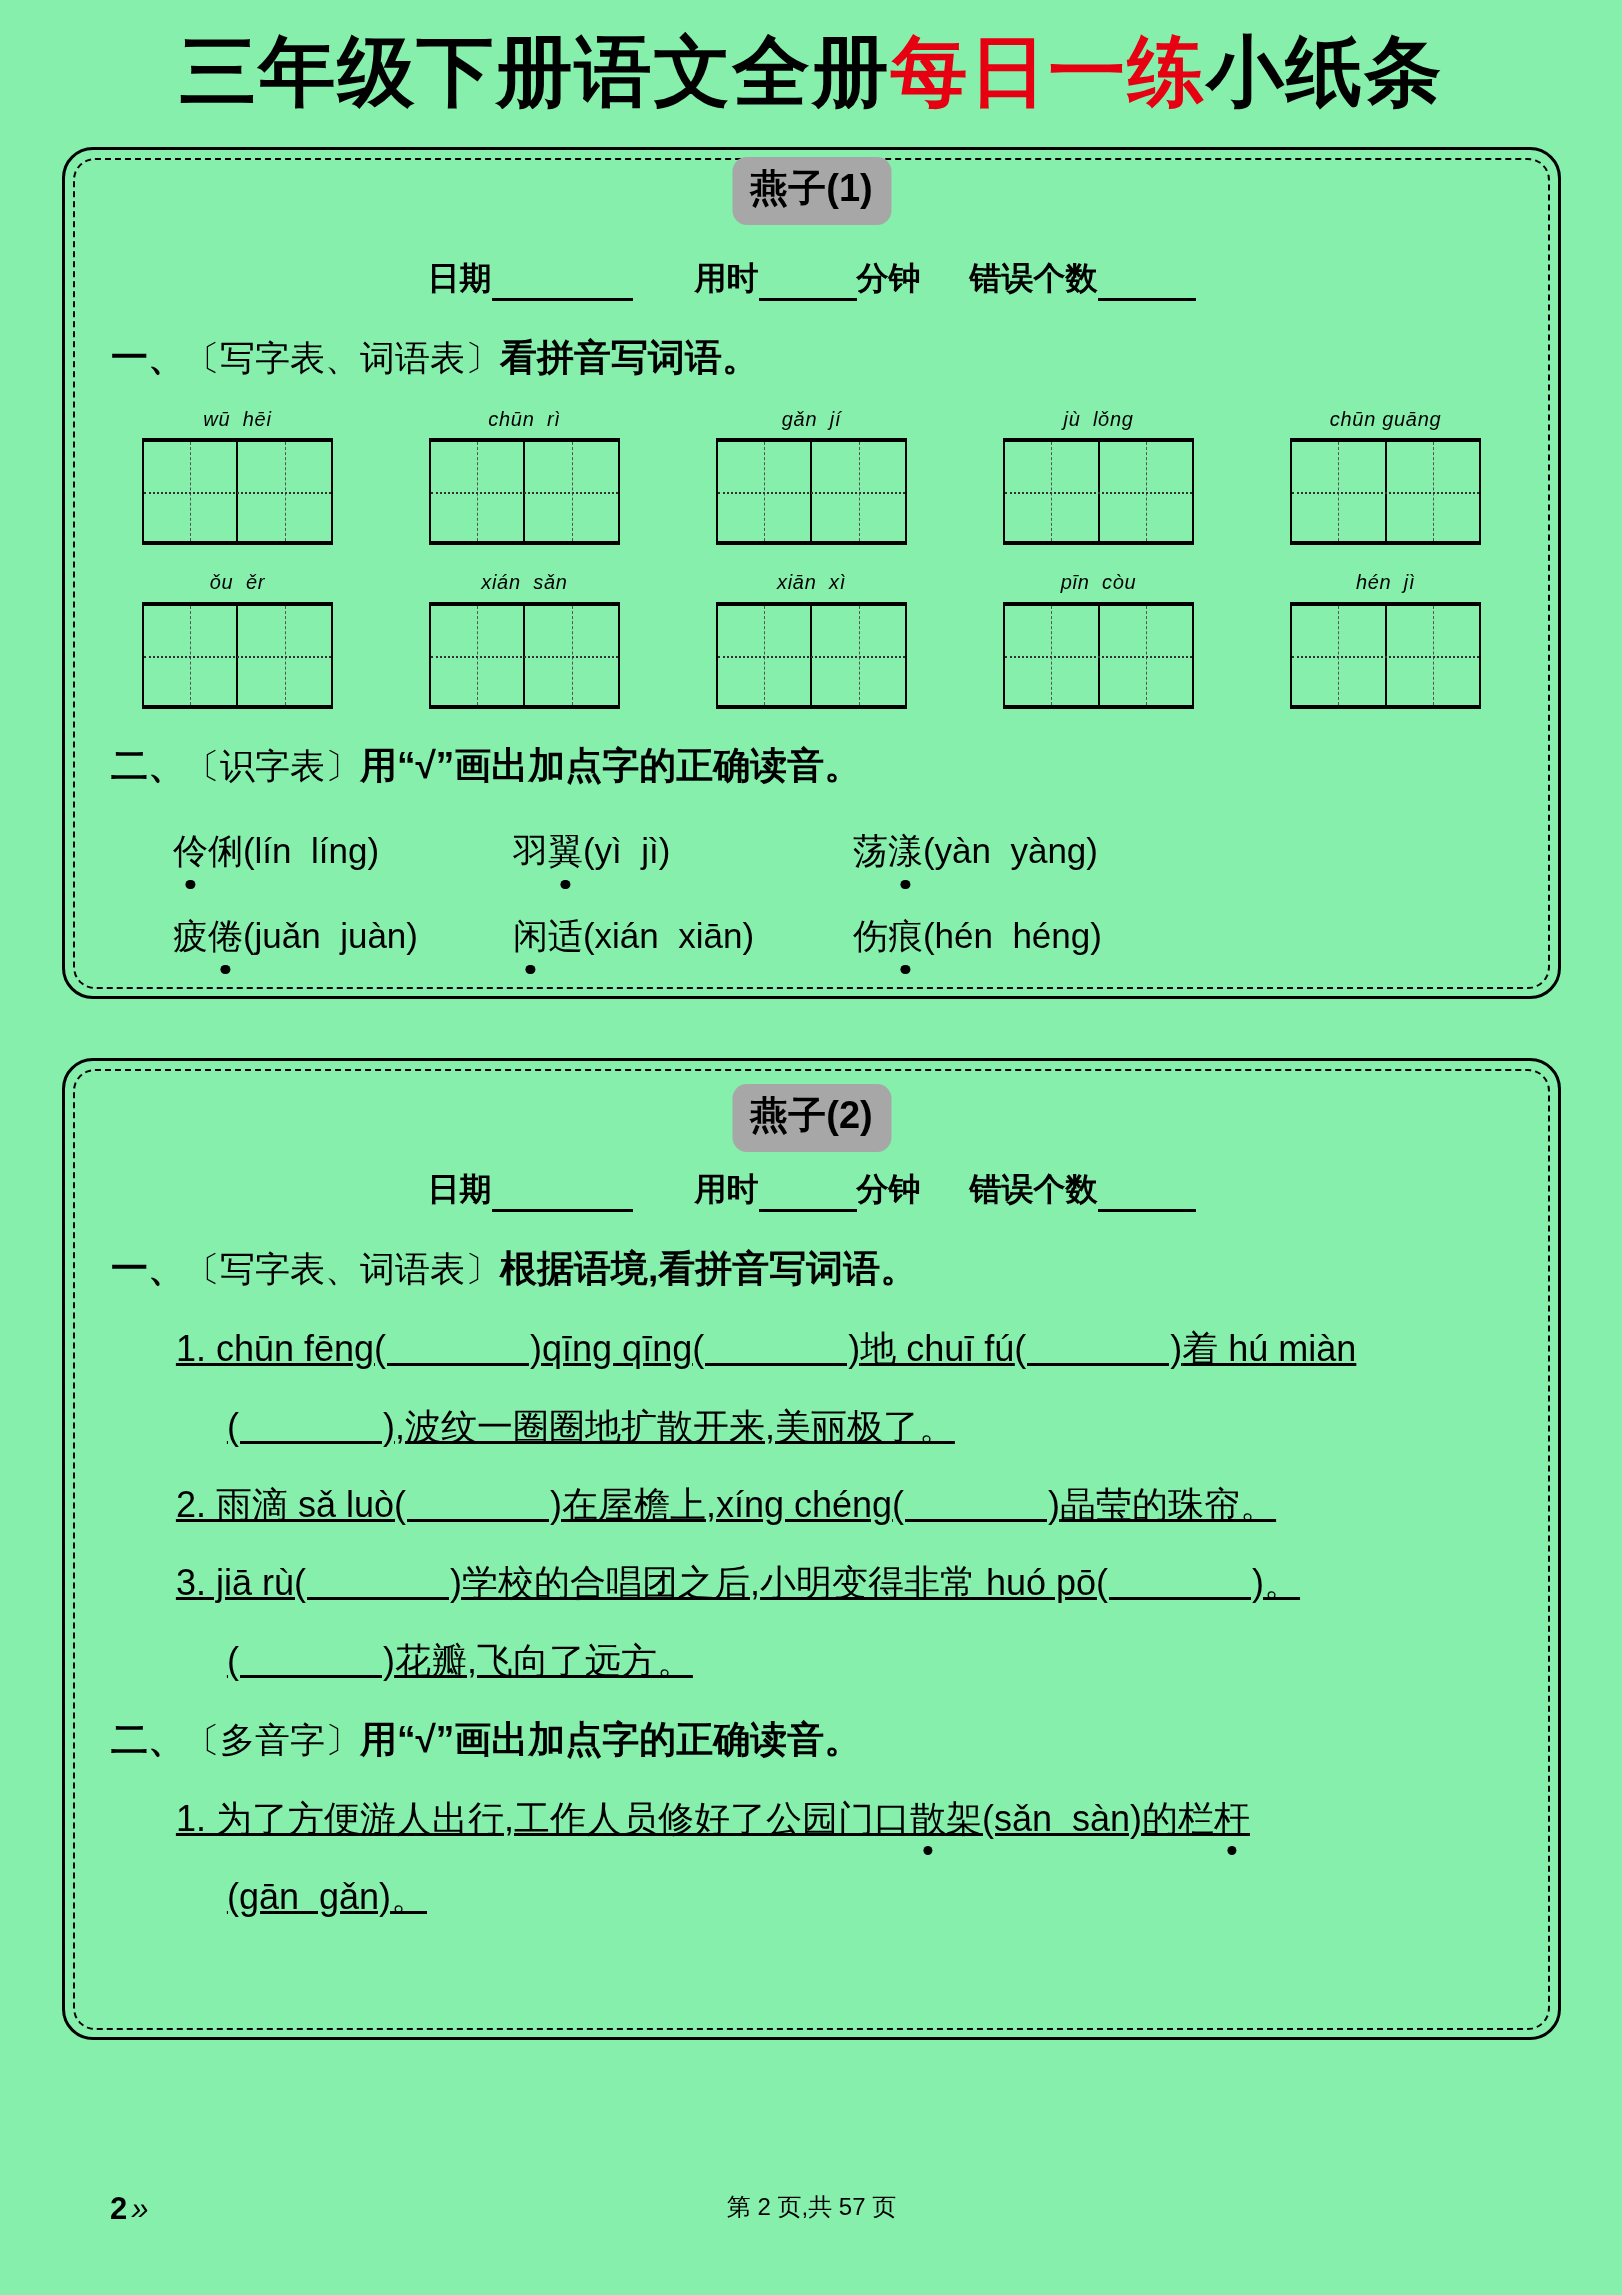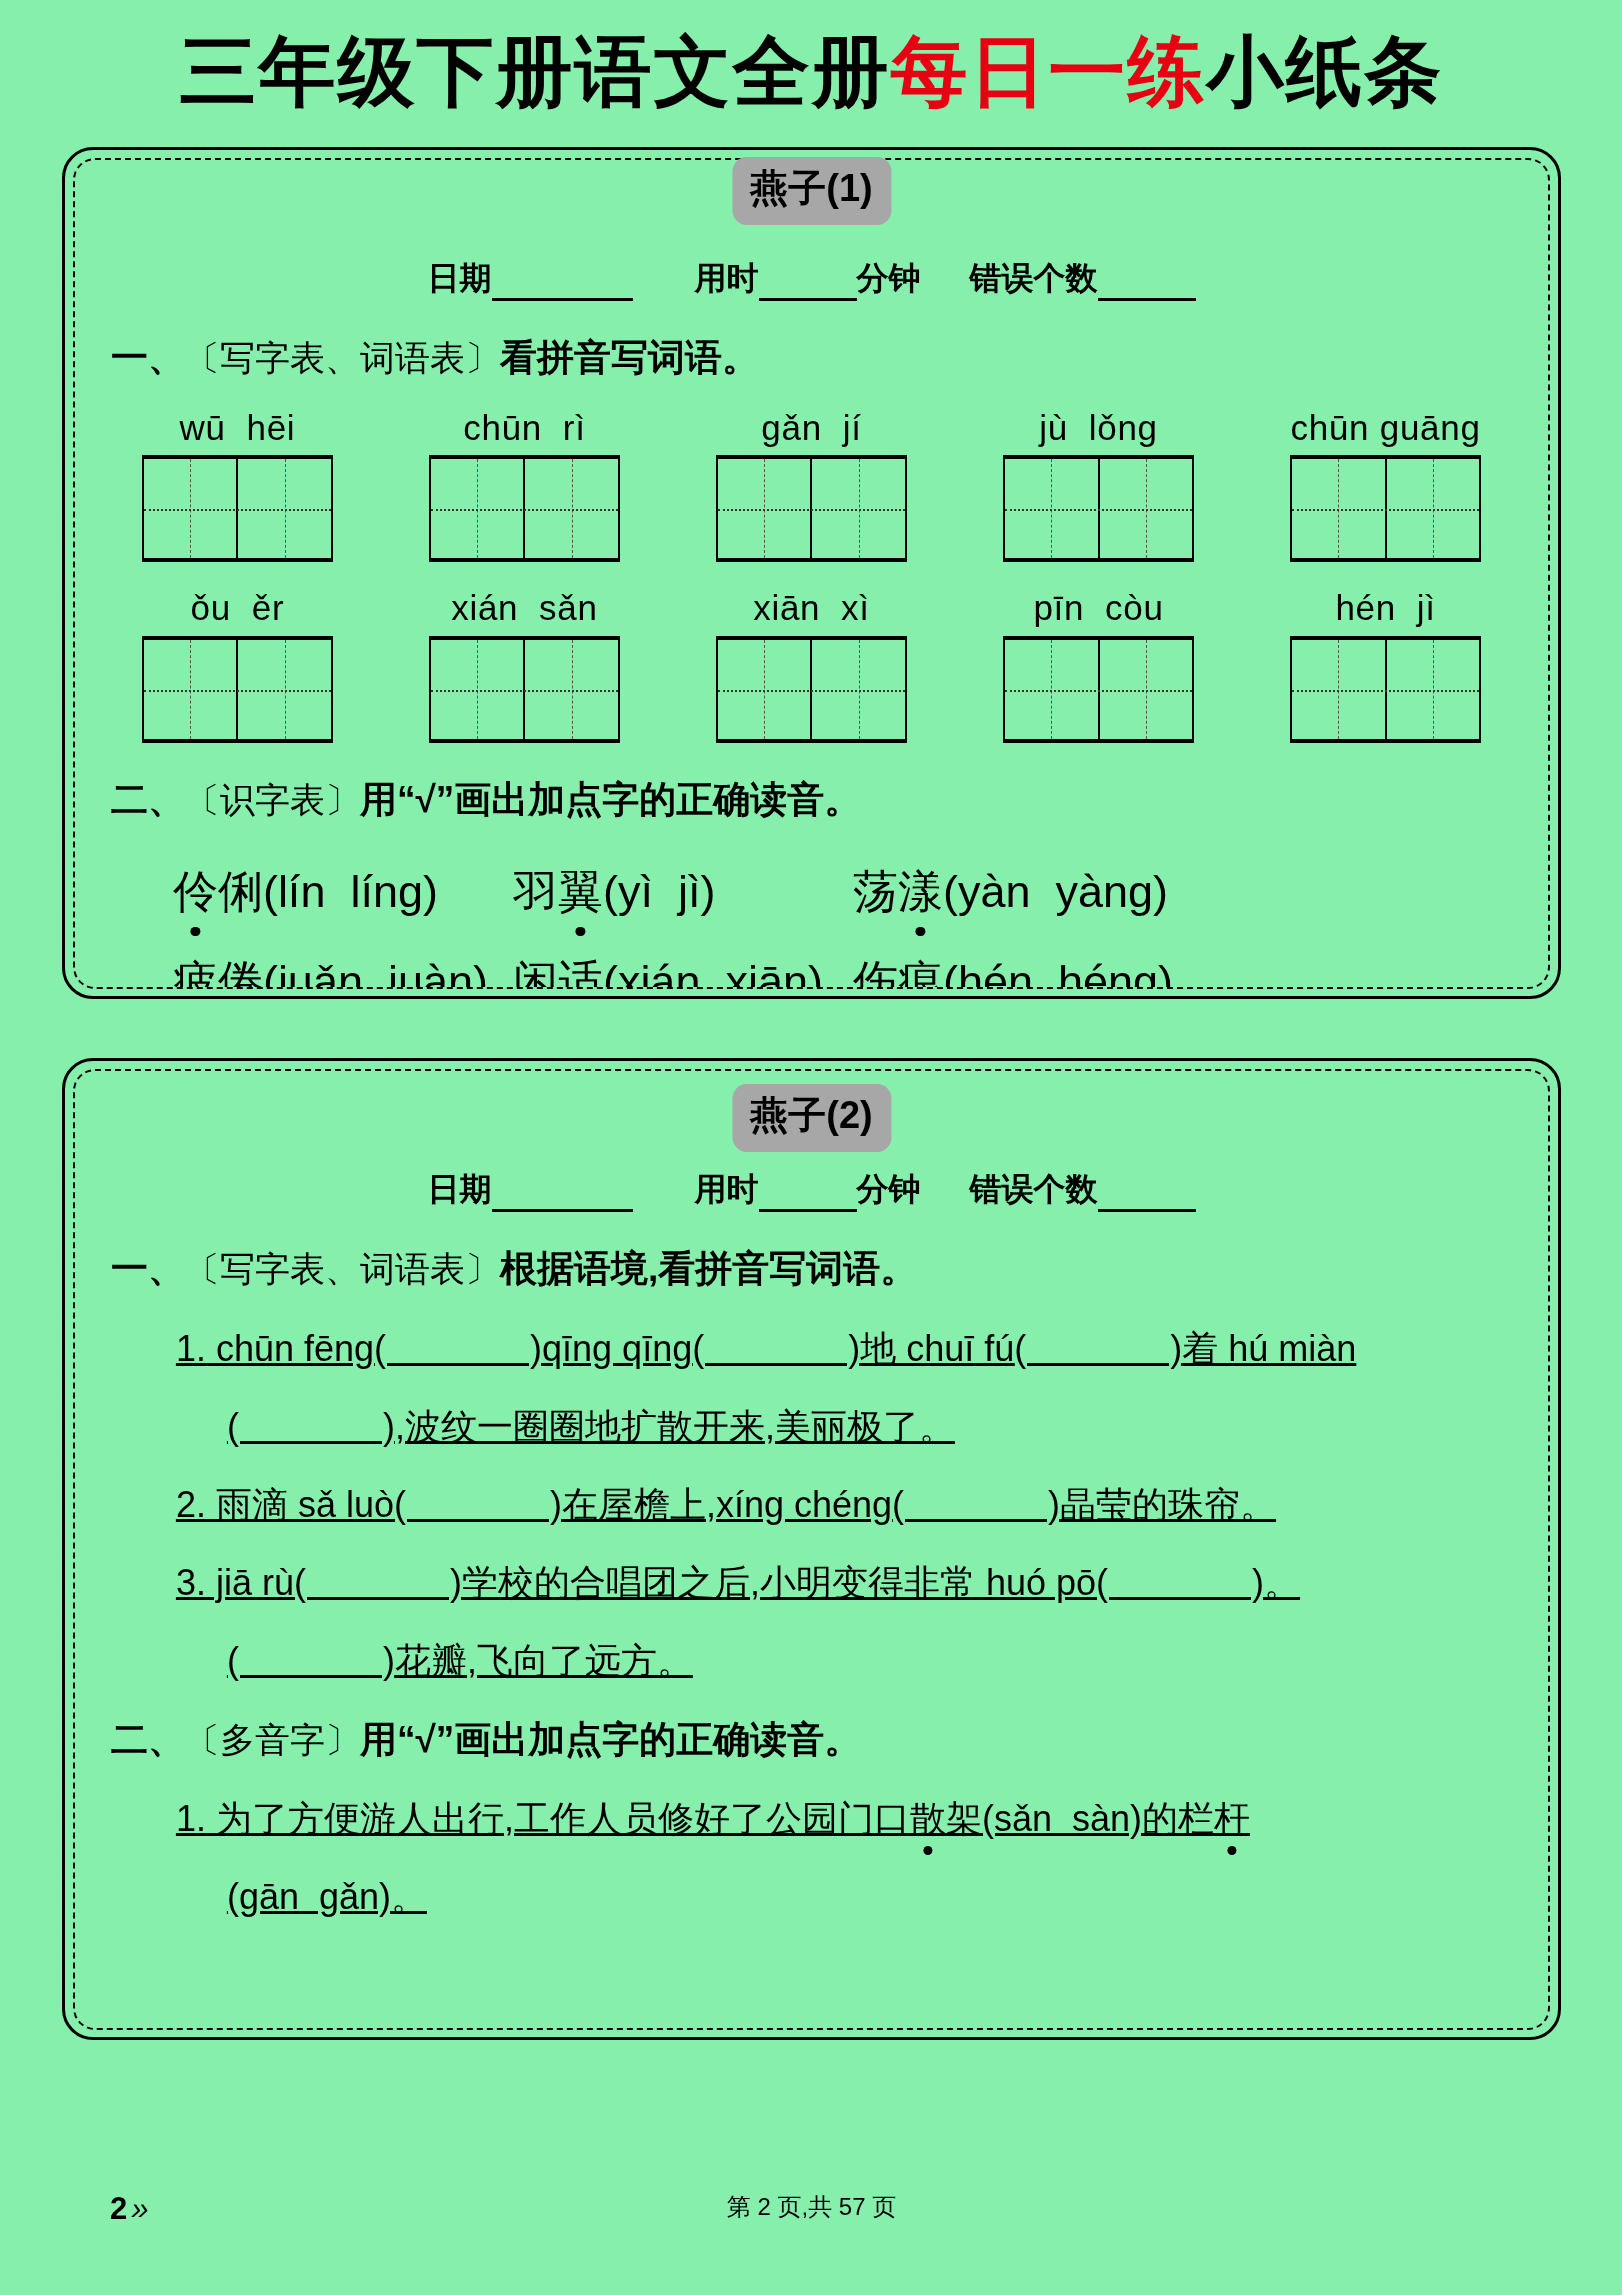--- a/index.html
+++ b/index.html
@@ -33,31 +33,31 @@
 
   
   .qhead{margin-top:34px;font-size:37px;line-height:1.25;white-space:nowrap;}
   .qno{font-weight:900;}
   .qtag{font-weight:400;font-size:35px;}
   .qtext{font-weight:800;}
 
   
   .wrow{display:flex;justify-content:space-between;padding:0 31px;margin-top:26px;}
   .wgroup{display:flex;flex-direction:column;align-items:center;}
-  .pinyin{font-size:35px;white-space:pre;margin-bottom:7.9px;letter-spacing:0.7px;}
+  .pinyin{font-size:20px;white-space:pre;margin-bottom:7.9px;letter-spacing:0.7px;font-style:italic;}
   .wgrid{position:relative;display:flex;width:191px;height:107px;box-sizing:border-box;
          border:2px solid #000;border-top-width:4.6px;border-bottom-width:4.6px;}
   .wgrid::after{content:"";position:absolute;left:0;right:0;top:50%;border-top:2px dotted #333;}
   .cell{flex:1;position:relative;}
   .cell + .cell{border-left:2px solid #000;}
   .cell::before{content:"";position:absolute;left:50%;top:0;bottom:0;border-left:1.3px dashed #555;}
 
   
-  .opts-grid{display:grid;grid-template-columns:340px 340px auto;row-gap:30px;
-             margin:38px 0 6.5px 62px;font-size:45px;}
+  .opts-grid{display:grid;grid-template-columns:340px 340px auto;row-gap:38px;
+             margin:38px 0 6.5px 62px;font-size:35px;}
   .optp{white-space:pre;}
   .dotch{position:relative;display:inline-block;}
   .dotch::after{content:"";position:absolute;left:50%;bottom:-14.4px;transform:translateX(-50%);
                 width:9.2px;height:9.2px;border-radius:50%;background:#000;}
 
   
   .pairs-row{display:flex;margin:41px 0 0 72px;}
   .pair{display:flex;align-items:center;width:325px;}
   .pair-col{display:flex;flex-direction:column;gap:26px;margin-left:6.5px;font-size:37px;}
   .pair-line{display:flex;align-items:center;}

